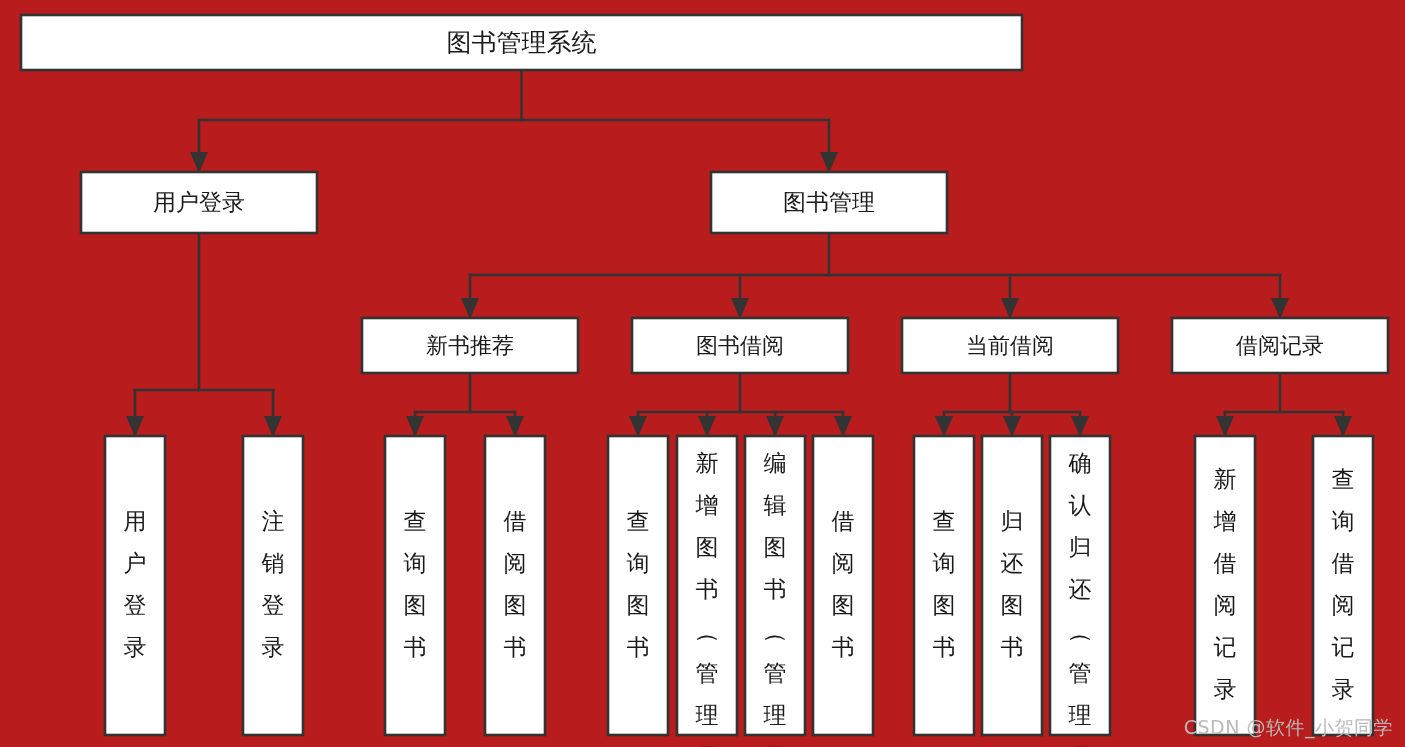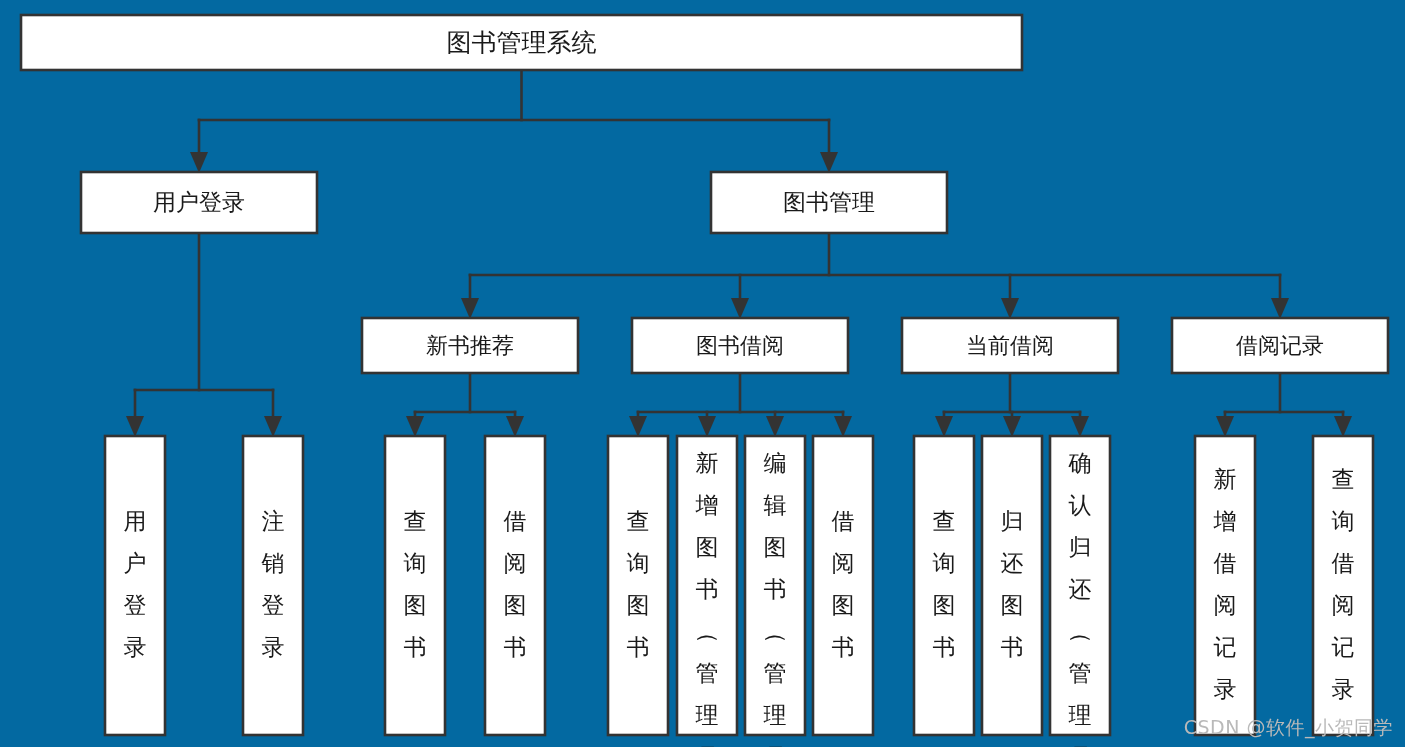--- a/index.html
+++ b/index.html
@@ -8,21 +8,21 @@
     padding: 0;
     background: #ffffff;
   }
   body {
     font-family: "DejaVu Sans", "Liberation Sans", sans-serif;
   }
   #diagram-root {
     position: relative;
     width: 1405px;
     height: 747px;
-    background: #0369a1;
+    background: #b91c1c;
     overflow: hidden;
   }
   svg.flow {
     position: absolute;
     top: 0;
     left: 0;
     width: 1405px;
     height: 747px;
     display: block;
   }

